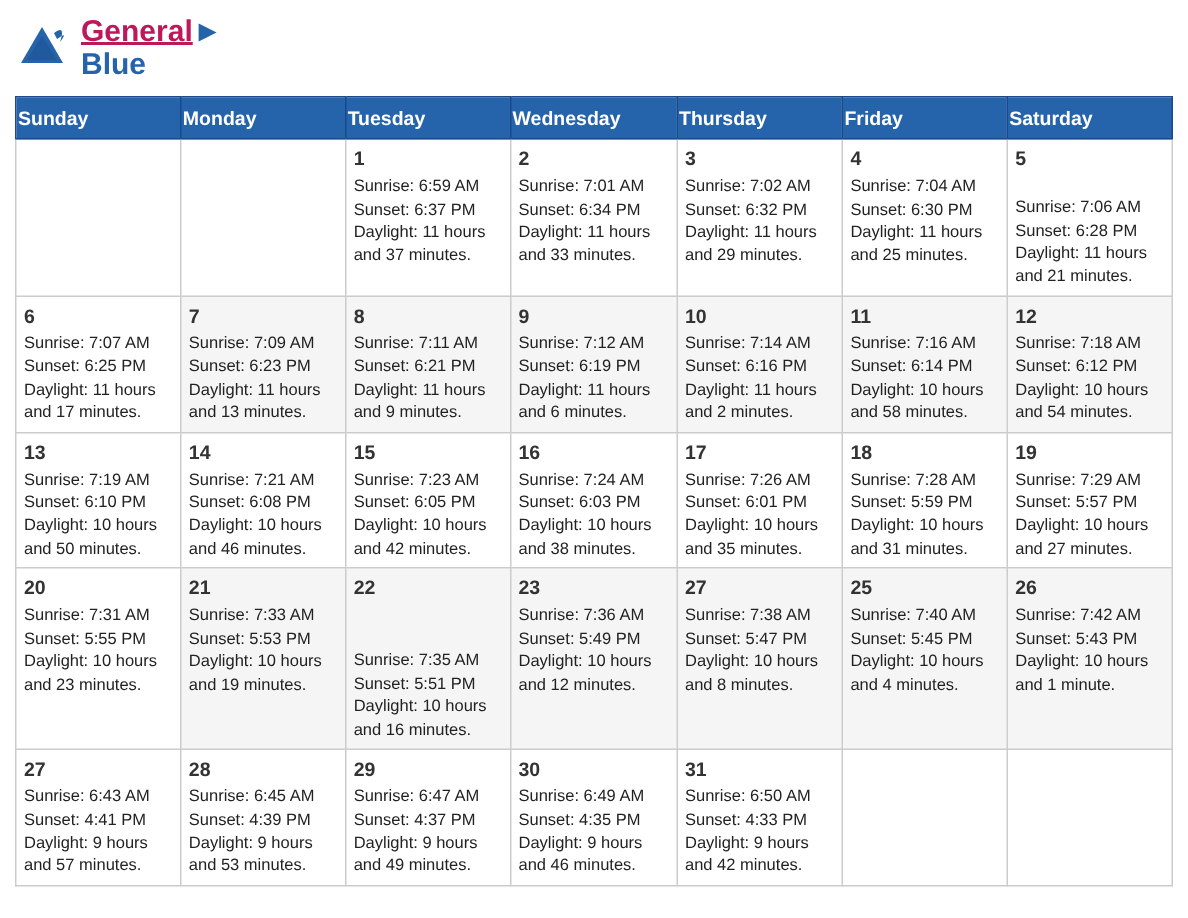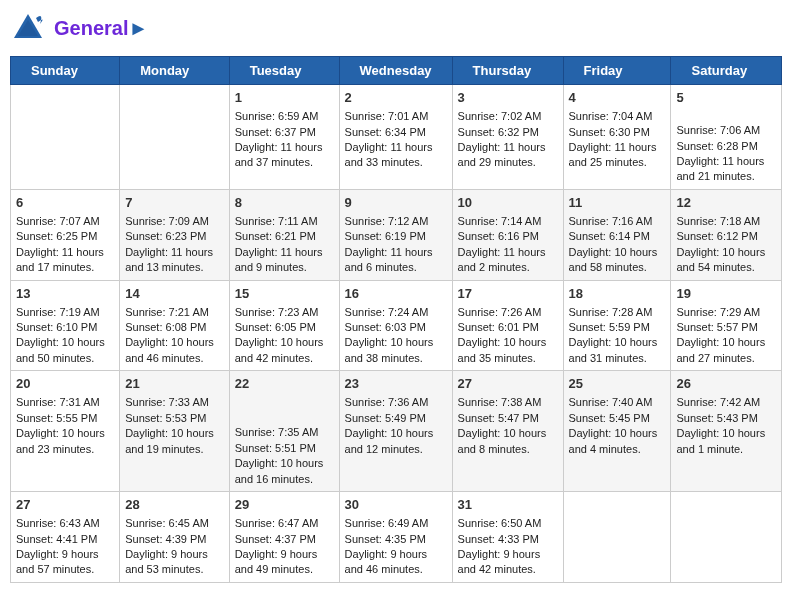--- a/index.html
+++ b/index.html
@@ -34,21 +34,21 @@
       color: #444;
     }
     .calendar {
       width: 100%;
       border-collapse: collapse;
       font-size: 11px;
     }
     .calendar th {
       background: #2563aa;
       color: #fff;
-      padding: 6px 20px;
+      padding: 6px 1px;
       text-align: left;
       font-size: 13px;
       font-weight: bold;
       border: 1px solid #1a4a8a;
     }
     .calendar td {
       vertical-align: top;
       padding: 4px 5px;
       border: 1px solid #ccc;
       width: 113px;
@@ -86,22 +86,23 @@
 
 <div class="header" data-name="page-header">
   <div class="logo-area" data-name="logo">
     <svg width="36" height="36" viewBox="0 0 36 36" data-name="logo-icon">
       <polygon points="18,4 32,28 4,28" fill="#2563aa"></polygon>
       <polygon points="18,10 28,26 8,26" fill="#1a4a8a" opacity="0.4"></polygon>
       <path d="M26,8 Q34,2 30,14 Q36,6 28,12" fill="#2563aa"></path>
     </svg>
     <div data-name="logo-text-block">
       <div style="font-size:20px; font-weight:bold; color:#1a1a2e; line-height:1.1;">
-        <span style="color:#6d28d9;" data-name="logo-general">General</span><span style="color:#2563aa;" data-name="logo-blue-inline">►</span>
+        <span style="color:#be185d;text-decoration:underline;" data-name="logo-general">General</span><span style="color:#2563aa;" data-name="logo-blue-inline">►</span>
       </div>
+      <div style="font-size:20px; font-weight:bold; color:#2563aa; line-height:1.1;" data-name="logo-blue-text">Blue</div>
     </div>
   </div>
   <div class="title-area" data-name="title-area">
     <div class="month-title" data-name="month-title"></div>
     <div class="location" data-name="location"></div>
   </div>
 </div>
 
 <table class="calendar" data-name="calendar-table">
   <thead>

